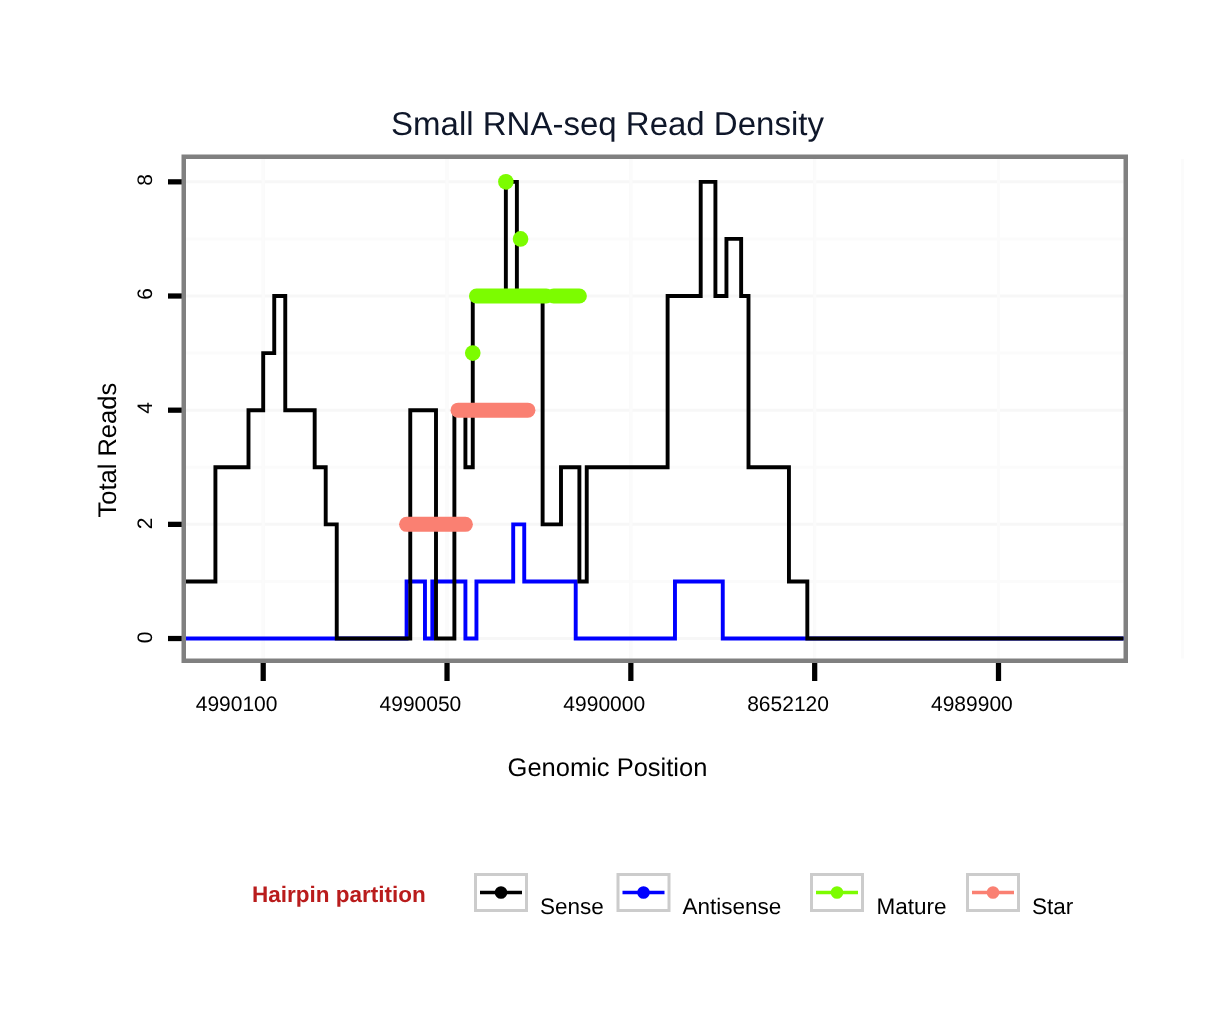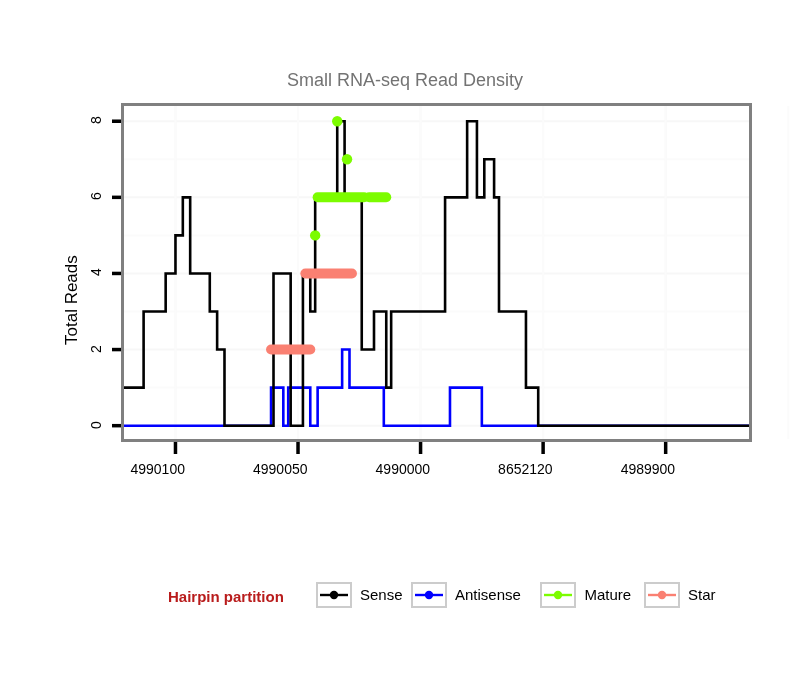--- a/index.html
+++ b/index.html
@@ -19,22 +19,22 @@
     left: 0; top: 0;
     width: 810px;
     height: 690px;
   }
   .chart-title {
     position: absolute;
     left: 0;
     top: 70px;
     width: 810px;
     text-align: center;
-    font-size: 18px;
-    color: #737373;
+    font-size: 22px;
+    color: #0f172a;
     font-family: "Liberation Sans", sans-serif;
     letter-spacing: 0px;
   }
   .ylabel {
     position: absolute;
     font-size: 17px;
     color: #000000;
     transform: rotate(-90deg);
     transform-origin: left top;
     white-space: nowrap;
@@ -69,38 +69,40 @@
     font-size: 15px;
     font-weight: bold;
     color: #b91c1c;
     white-space: nowrap;
   }
   .legend-entry-label {
     position: absolute;
     font-size: 15px;
     color: #000000;
     white-space: nowrap;
+    margin-top: 10px;
   }
   .legend-key {
     position: absolute;
     box-sizing: border-box;
     border: 2px solid #cccccc;
     background: #ffffff;
   }
   svg { display: block; }
 </style>
 </head>
 <body>
 
 <div id="figure">
 
   <div class="chart-title">Small RNA-seq Read Density</div>
 
   <div class="ylabel" style="left:62px; top:345px;">Total Reads</div>
 
+  <div class="xlabel">Genomic Position</div>
 
   <svg id="plot" width="810" height="690">
     <g id="grid-layer">
         <line x1="124" x2="749" y1="425.68" y2="425.68" stroke="#f7f7f7" stroke-width="2"></line>
         <line x1="124" x2="749" y1="349.5657142857143" y2="349.5657142857143" stroke="#f7f7f7" stroke-width="2"></line>
         <line x1="124" x2="749" y1="273.45142857142855" y2="273.45142857142855" stroke="#f7f7f7" stroke-width="2"></line>
         <line x1="124" x2="749" y1="197.33714285714288" y2="197.33714285714288" stroke="#f7f7f7" stroke-width="2"></line>
         <line x1="124" x2="749" y1="121.22285714285715" y2="121.22285714285715" stroke="#f7f7f7" stroke-width="2"></line>
         <line x1="124" x2="749" y1="387.62285714285713" y2="387.62285714285713" stroke="#fbfbfb" stroke-width="2"></line>
         <line x1="124" x2="749" y1="311.50857142857143" y2="311.50857142857143" stroke="#fbfbfb" stroke-width="2"></line>

